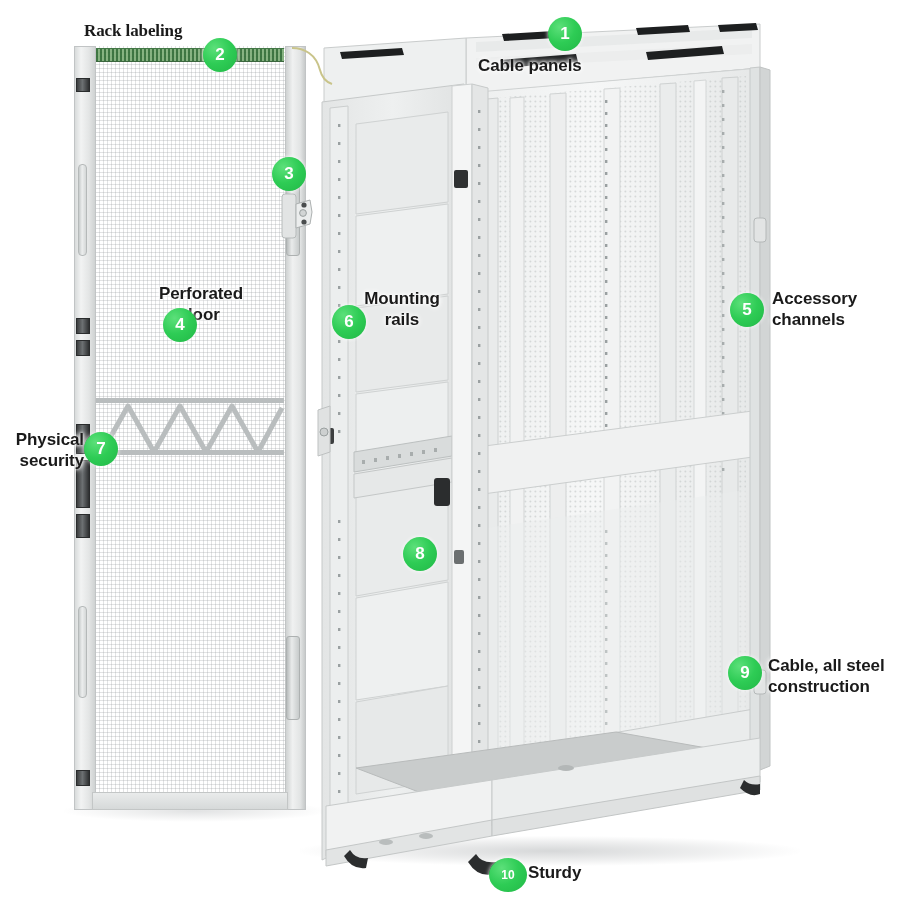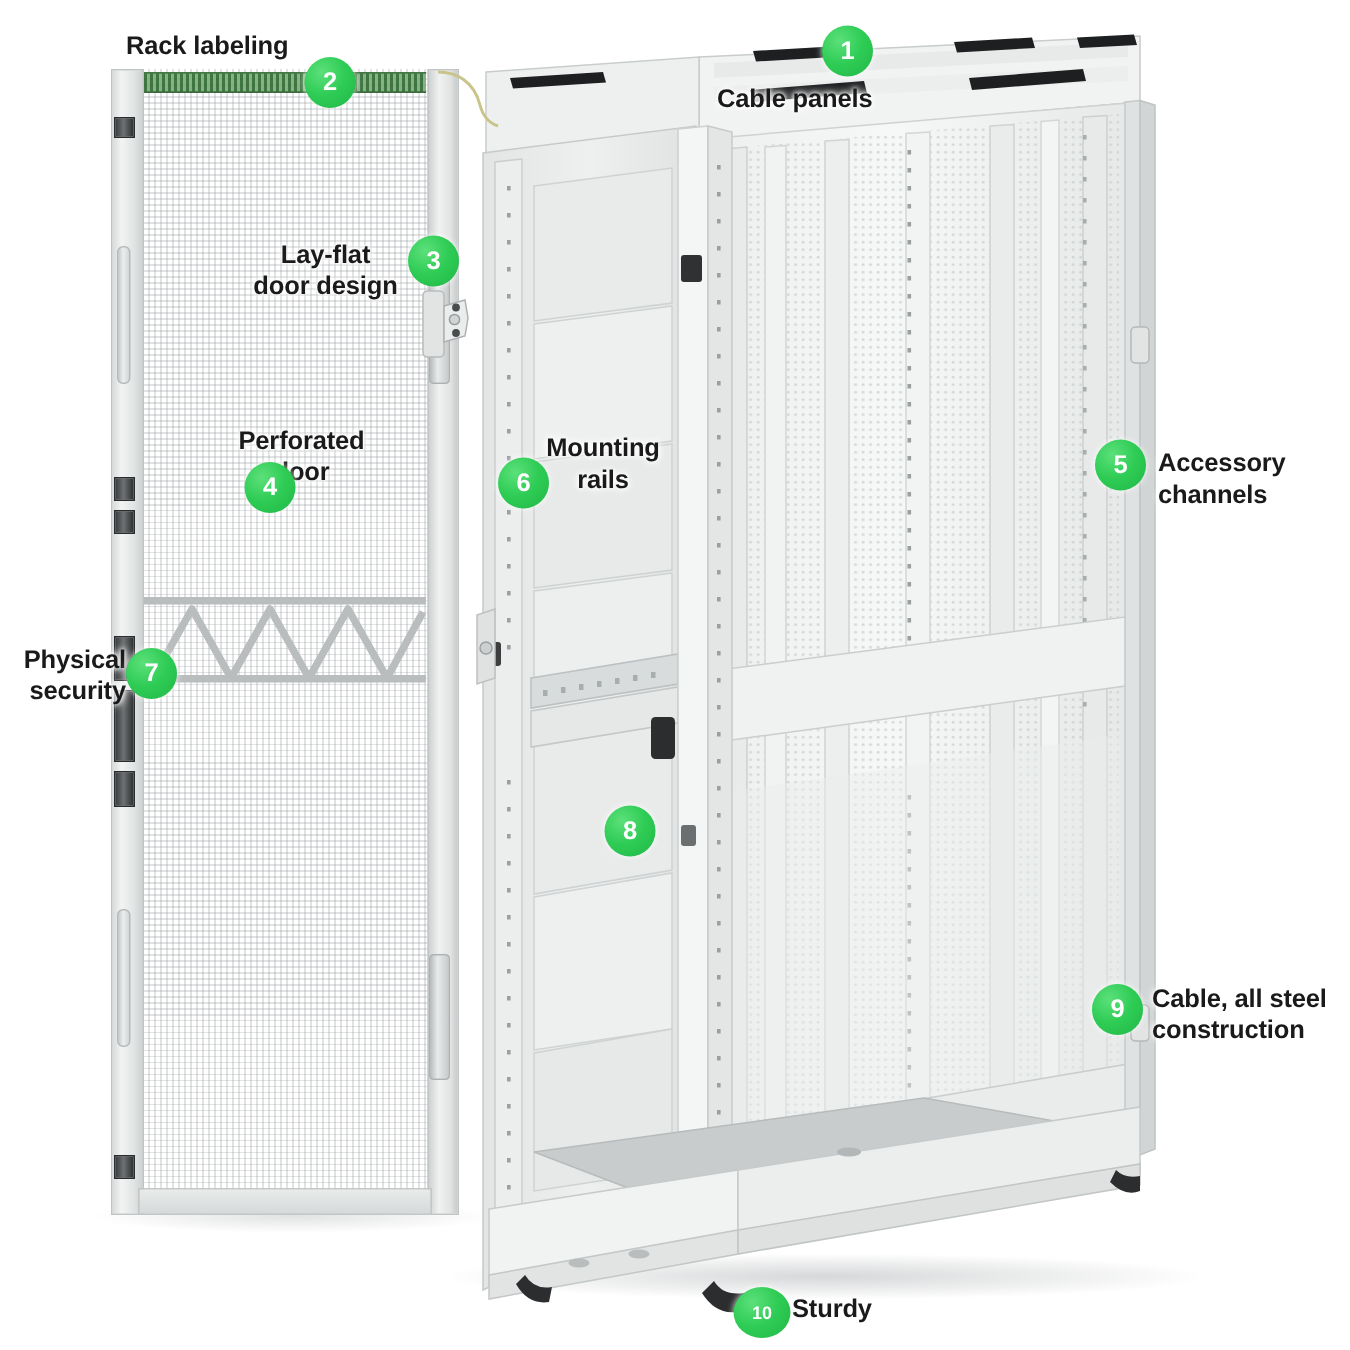--- a/index.html
+++ b/index.html
@@ -509,26 +509,24 @@
       <path d="M152 152 q10 16 26 12 l2 -12 q-14 2 -20 -8 Z" fill="#2b2d2e"></path>
       <path d="M424 78 q10 10 20 6 l0 -10 q-10 2 -16 -4 Z" fill="#2b2d2e"></path>
 
       <ellipse cx="70" cy="132" rx="7" ry="3" fill="#b9bdbd"></ellipse>
       <ellipse cx="110" cy="126" rx="7" ry="3" fill="#b9bdbd"></ellipse>
       <ellipse cx="250" cy="58" rx="8" ry="3" fill="#b3b7b7"></ellipse>
     </svg>
   </div>
 
   <div class="callout-label left" style="left:478px; top:55px;">Cable panels</div>
-  <div class="callout-label left" style="left:84px;  top:20px;">Rack labeling</div>
-  <div class="callout-label center" style="left:160px; top:159px; width:114px;">Lay-flat
-door design</div>
+  <div class="callout-label left" style="left:84px;  top:20px;font-family:Liberation Serif, serif;">Rack labeling</div>
   <div class="callout-label center" style="left:146px; top:283px; width:110px;">Perforated
 door</div>
-  <div class="callout-label left" style="left:772px; top:288px; width:122px;margin-top:10px;">Accessory
+  <div class="callout-label left" style="left:772px; top:288px; width:122px;">Accessory
 channels</div>
   <div class="callout-label center" style="left:354px; top:288px; width:96px;">Mounting
 rails</div>
   <div class="callout-label right" style="left:2px;   top:429px; width:82px;">Physical
 security</div>
   <div class="callout-label left" style="left:768px; top:655px; width:130px;">Cable, all steel
 construction</div>
   <div class="callout-label left" style="left:528px; top:862px;">Sturdy</div>
 
   <div class="badge" style="left:548px; top:17px;">1</div>

